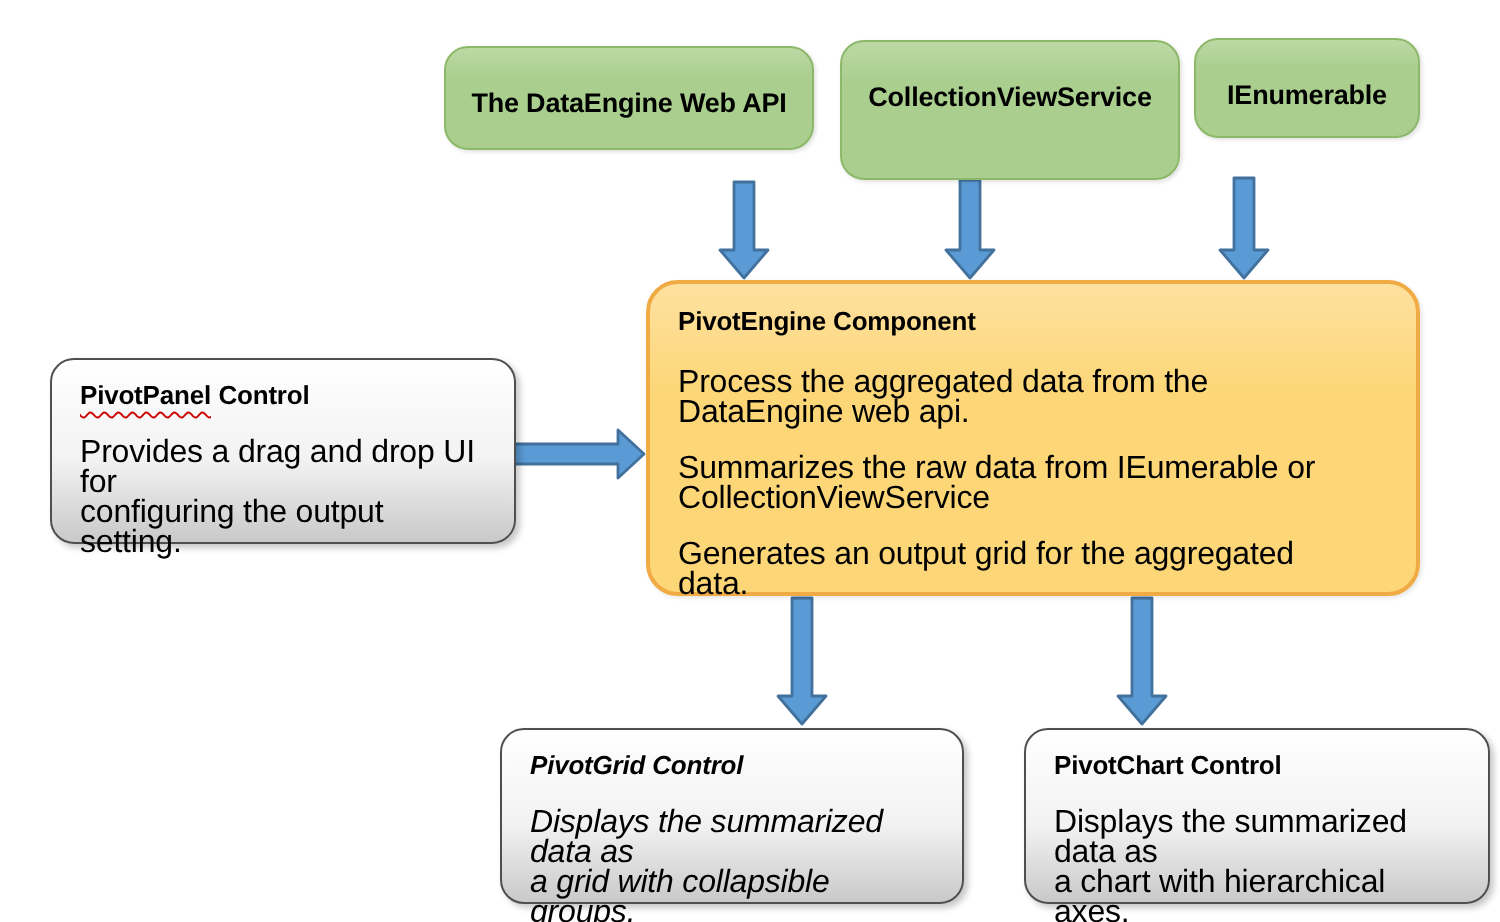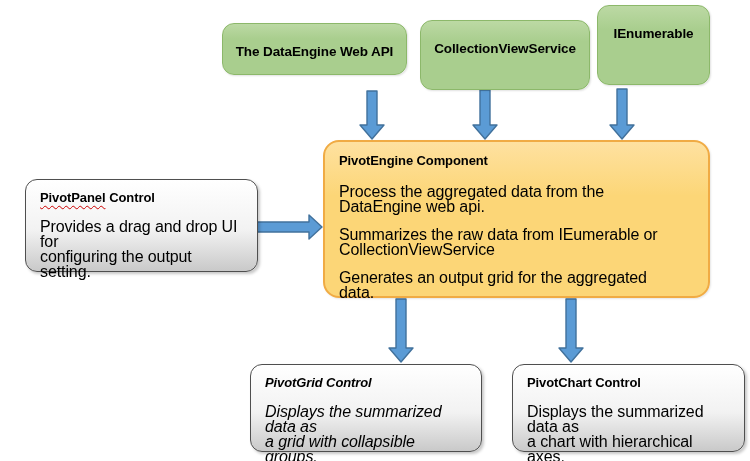--- a/index.html
+++ b/index.html
@@ -51,21 +51,21 @@
     padding-top: 20px;
     background: linear-gradient(180deg, var(--source-fill-top) 0%, var(--source-fill) 30%, var(--source-fill) 100%);
     border: 1.6px solid var(--source-border);
     border-radius: 12px;
     font-size: 13.5px;
     font-weight: bold;
     box-shadow: 1px 1px 2px rgba(0,0,0,0.12);
   }
   .source-1 { left: 222px; top: 23px; width: 185px; height: 52px; }
   .source-2 { left: 420px; top: 20px; width: 170px; height: 70px; }
-  .source-3 { left: 597px; top: 5px; width: 113px; height: 80px; text-align: right; }
+  .source-3 { left: 597px; top: 19px; width: 113px; height: 50px; text-align: right; }
   .engine {
     left: 323px; top: 140px; width: 387px; height: 158px;
     background: linear-gradient(180deg, var(--engine-fill-top) 0%, var(--engine-fill) 35%, var(--engine-fill) 100%);
     border: 2px solid var(--engine-border);
     border-radius: 16px;
     padding: 11px 24px 0 14px;
     box-shadow: 1px 1px 2px rgba(0,0,0,0.10);
   }
   .control {
     background: linear-gradient(180deg, var(--control-fill-top) 0%, var(--control-fill-mid) 55%, var(--control-fill-bottom) 100%);

